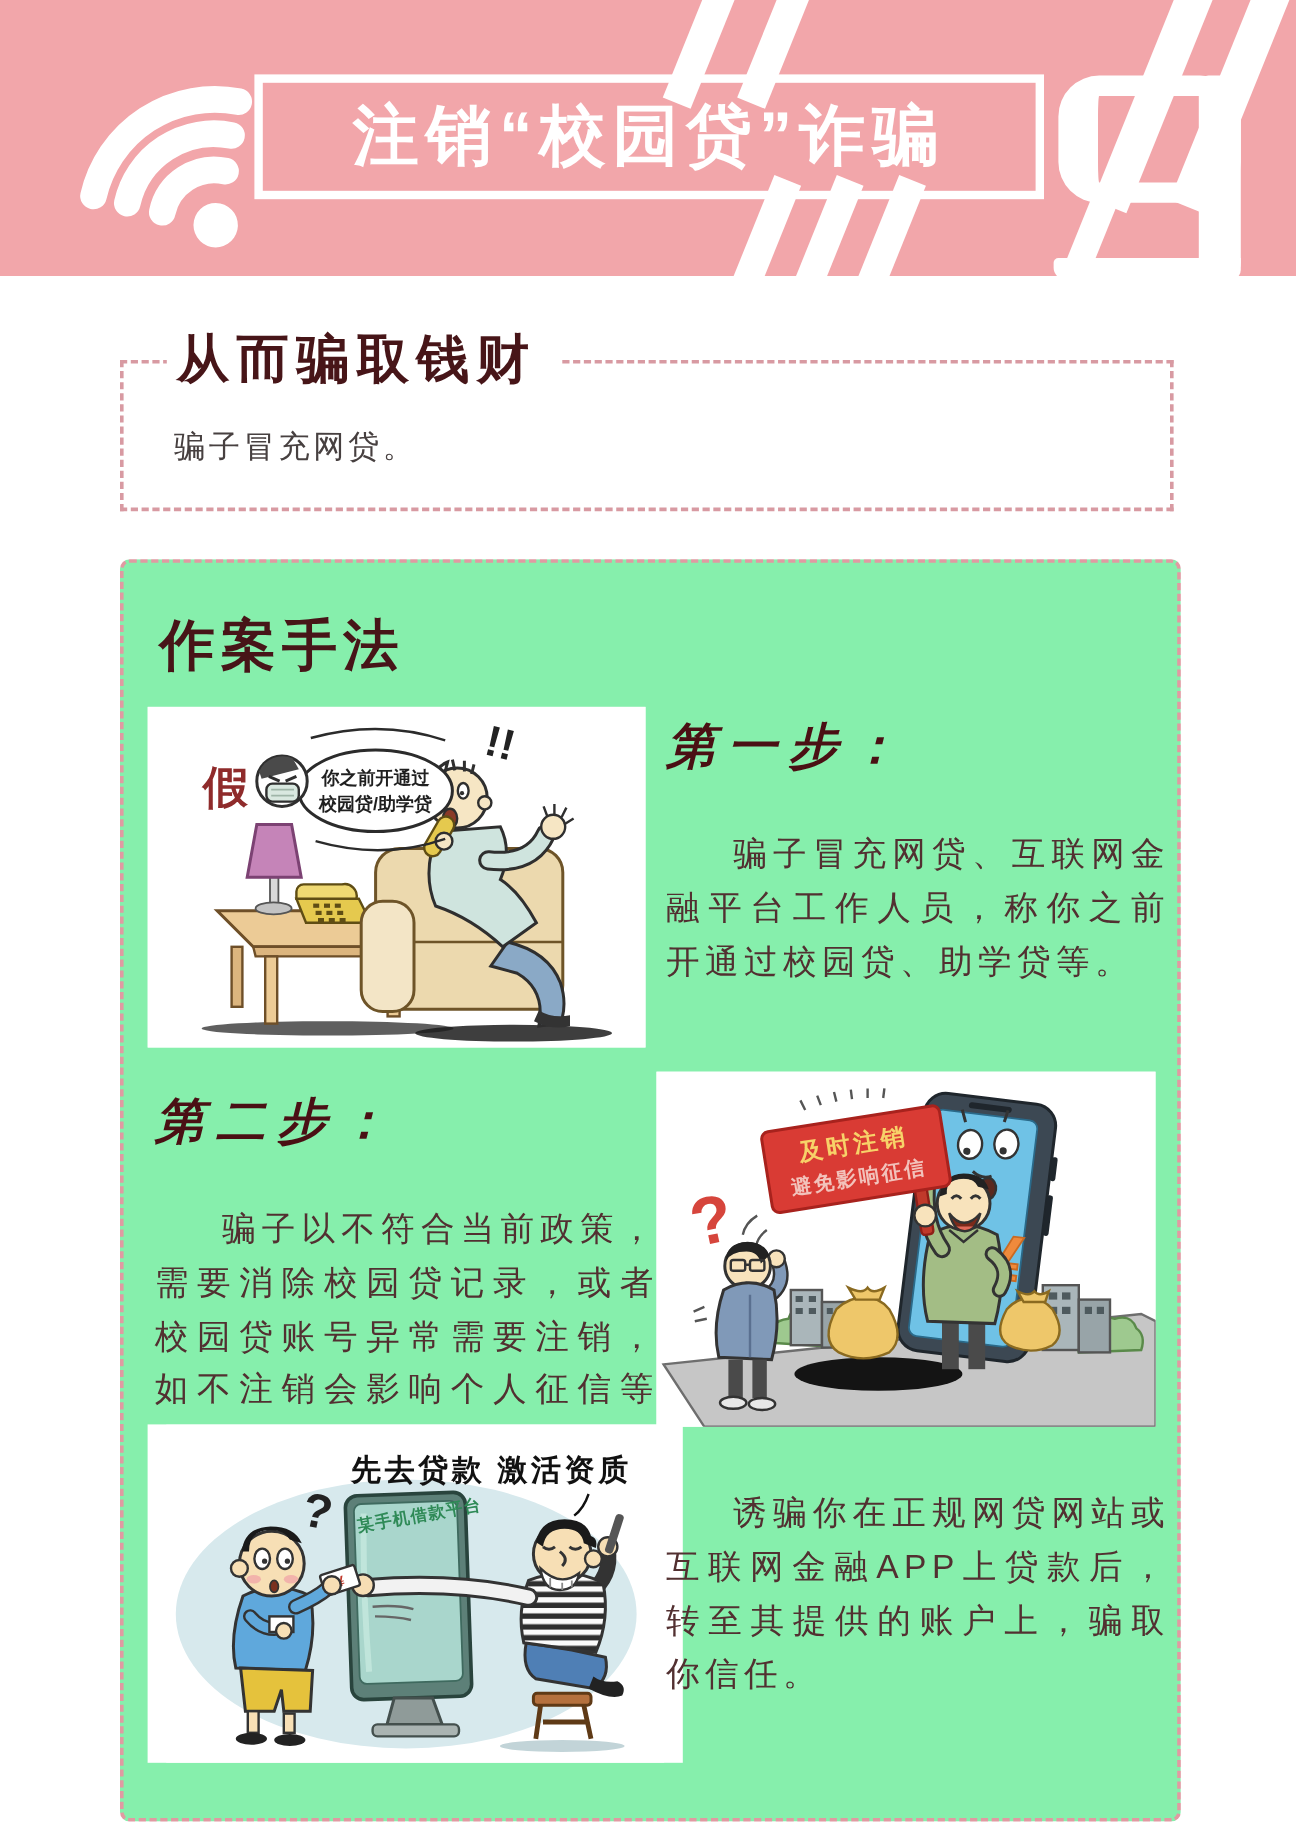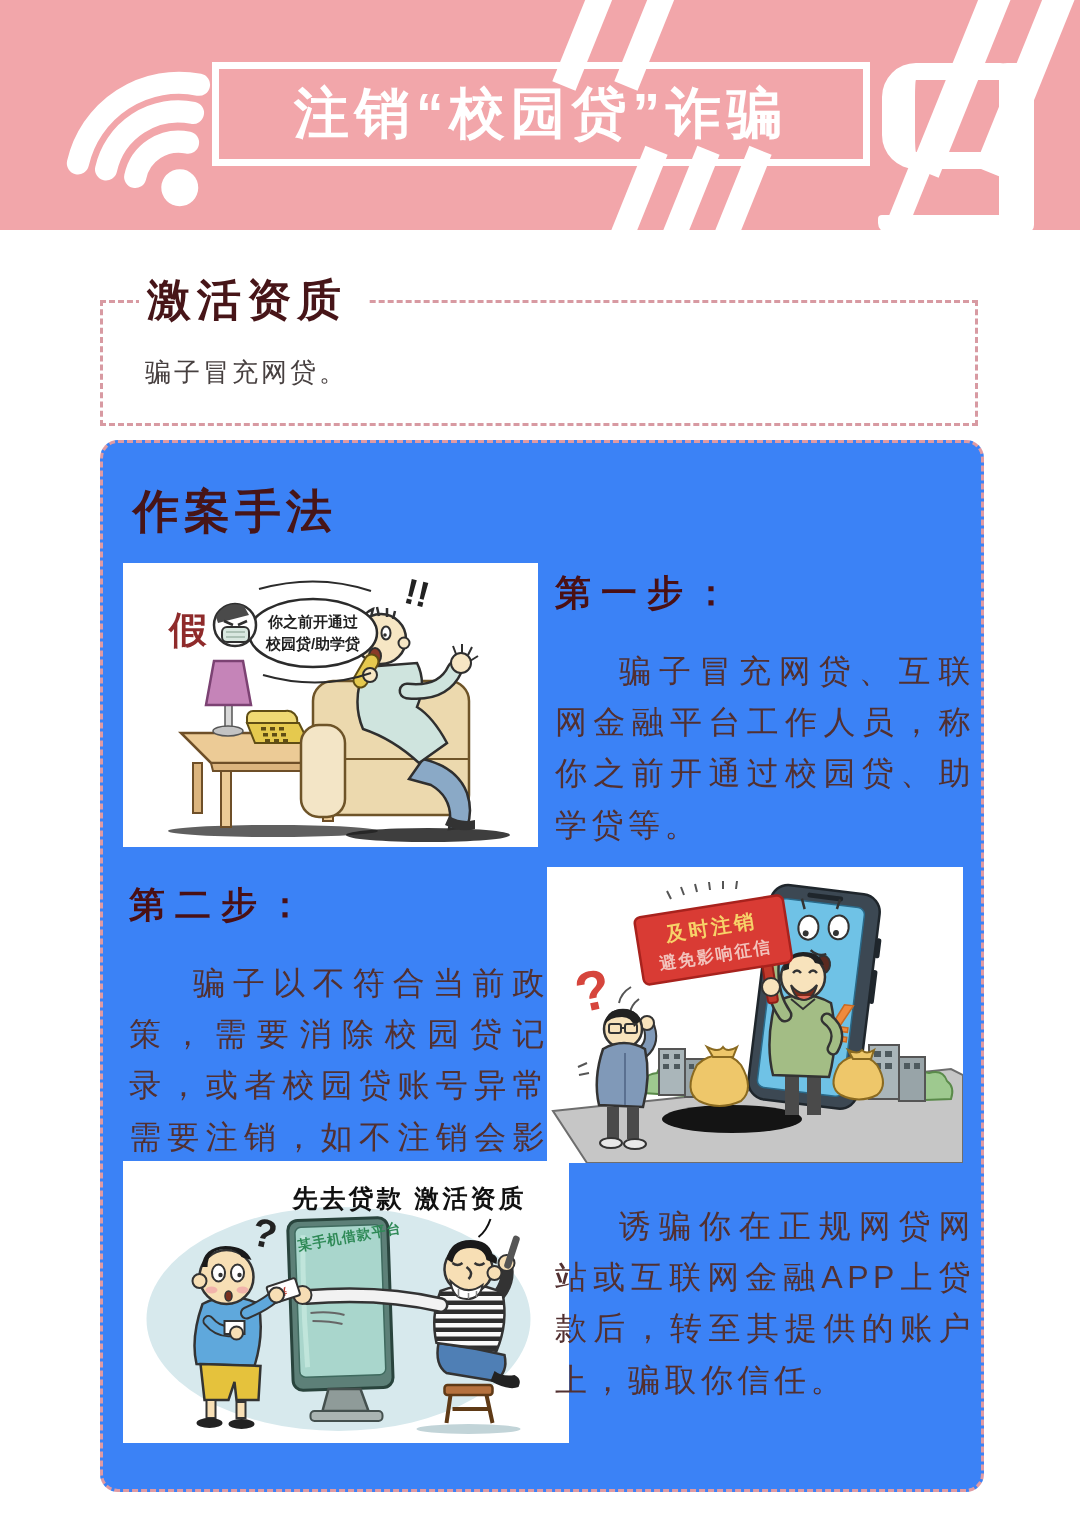--- a/index.html
+++ b/index.html
@@ -28,34 +28,34 @@
   .nine-foot{position:absolute;left:0;top:158px;width:156px;height:18px;background:#ffffff;border-radius:4px 0 14px 10px;}
 
   
   .group-box{position:absolute;left:100px;top:300px;width:878px;height:126px;background:#ffffff;
              border:3px dashed #d89aa2;box-sizing:border-box;}
   .group-heading{position:absolute;left:36px;top:-28px;background:#ffffff;padding:0 20px 0 8px;
                  font-size:44px;font-weight:800;color:#471518;letter-spacing:6px;line-height:1.15;}
   .group-body{position:absolute;left:42px;top:52px;font-size:26px;color:#474040;letter-spacing:3px;}
 
   
-  .method-box{position:absolute;left:100px;top:440px;width:884px;height:1052px;background:#3b82f6;
-              border:3px dashed #e09aa2;border-radius:18px;box-sizing:border-box;}
+  .method-box{position:absolute;left:100px;top:466px;width:884px;height:1052px;background:#86efac;
+              border:3px dashed #e09aa2;border-radius:8px;box-sizing:border-box;}
   .method-heading{position:absolute;left:30px;top:38px;font-size:46px;font-weight:800;color:#471518;letter-spacing:5px;}
   .illus{position:absolute;background:#ffffff;}
   .illus svg{display:block;width:100%;height:100%;}
   .illus1{left:20px;top:120px;width:415px;height:284px;}
   .illus2{left:444px;top:424px;width:416px;height:296px;}
   .illus3{left:20px;top:718px;width:446px;height:282px;}
   .step{position:absolute;width:420px;}
   .step1{left:452px;top:126px;}
   .step2{left:26px;top:438px;}
   .step3{left:452px;top:730px;}
-  .step-label{font-size:36px;font-weight:800;color:#4a1014;letter-spacing:10px;}
-  .step-text{margin:28px 0 0;font-size:32px;line-height:1.6;color:#523031;letter-spacing:4.5px;
+  .step-label{font-size:41px;font-weight:800;color:#4a1014;letter-spacing:10px;font-style:italic;}
+  .step-text{margin:40px 0 0;font-size:28px;line-height:1.6;color:#523031;letter-spacing:4.5px;
              text-align:justify;text-indent:2em;font-weight:500;}
 </style>
 </head>
 <body>
 
 <div class="page">
 
   <div class="header">
     <div class="stripe st1"></div>
     <div class="stripe st2"></div>
@@ -80,21 +80,21 @@
     </div>
 
     <div class="nine" aria-label="9">
       <div class="nine-ring"></div>
       <div class="nine-stem"></div>
       <div class="nine-foot"></div>
     </div>
   </div>
 
   <div class="group-box">
-    <div class="group-heading">激活资质</div>
+    <div class="group-heading">从而骗取钱财</div>
     <div class="group-body">骗子冒充网贷。</div>
   </div>
 
   <div class="method-box">
     <div class="method-heading">作案手法</div>
 
     <div class="illus illus1">
       <svg viewBox="0 0 415 284">
         <rect width="415" height="284" fill="#ffffff"></rect>
         <ellipse cx="150" cy="268" rx="105" ry="6" fill="#2a2a2a" opacity="0.75"></ellipse>

